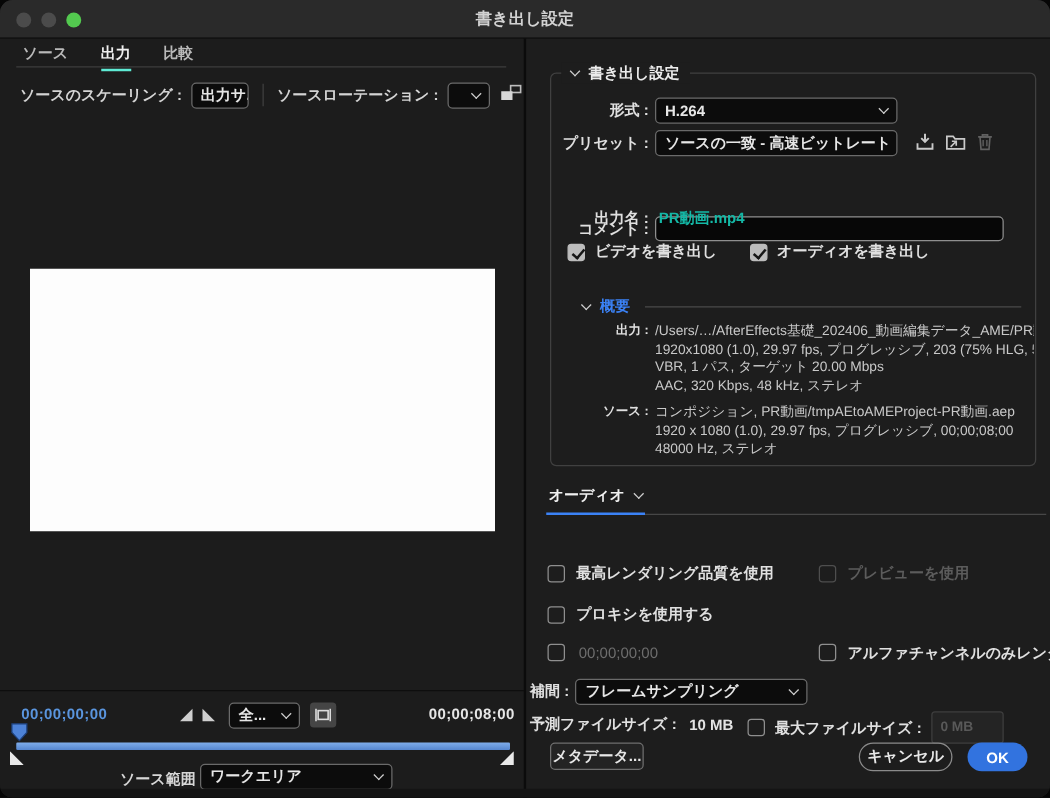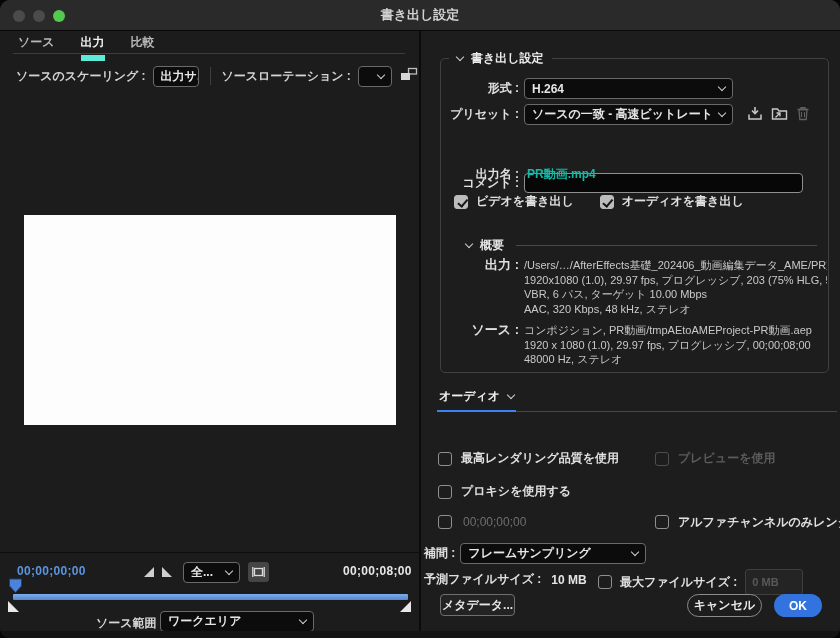--- a/index.html
+++ b/index.html
@@ -22,21 +22,21 @@
 
   
   .left  { position: absolute; top: 31px; left: 0; width: 419px; height: 607px; background: #1c1c1c; }
   .vdivider { position: absolute; top: 31px; left: 419px; width: 2px; height: 607px; background: #0b0b0b; }
   .right { position: absolute; top: 31px; left: 421px; width: 419px; height: 607px; background: #1d1d1d; overflow: hidden; }
   .bottom-strip { position: absolute; left: 0; bottom: 0; width: 100%; height: 7px; background: #141414; }
 
   
   .tabs { position: absolute; top: 3px; left: 18px; display: flex; gap: 26px; font-weight: 700; }
   .tab { color: #b9b9b9; padding-bottom: 4px; }
-  .tab.active { color: #f0f0f0; border-bottom: 6px solid #5eead4; }
+  .tab.active { color: #f0f0f0; border-bottom: 2px solid #5eead4; }
   .tabs-line { position: absolute; top: 22px; left: 13px; width: 392px; height: 1px; background: #3d3d3d; }
 
   
   .ctrl-row { position: absolute; top: 33px; left: 16px; width: 402px; height: 24px;
     display: flex; align-items: center; gap: 7px; font-weight: 700; color: #d4d4d4; white-space: nowrap; }
   .vsep { width: 1px; height: 18px; background: #3f3f3f; margin: 0 4px; }
 
   
   .dd { display: inline-flex; align-items: center; justify-content: space-between;
     background: #0c0c0c; border: 1px solid #6a6a6a; border-radius: 4px;
@@ -80,33 +80,33 @@
   .dd-range { position: absolute; left: 160px; top: 580px; width: 154px; }
 
   
   .fieldset { position: absolute; left: 19px; top: 27px; width: 389px; height: 315px;
     border: 1px solid #404040; border-radius: 5px; }
   .legend { position: absolute; left: 8px; top: -9px; background: #1d1d1d; padding: 0 8px;
     display: flex; align-items: center; gap: 8px; font-weight: 700; color: #ececec; }
   .f-row { position: absolute; left: 0; display: flex; align-items: center; gap: 5px; }
   .f-label { width: 78px; text-align: right; font-weight: 700; color: #e0e0e0; flex: none; white-space: nowrap; }
   .f-format { top: 19px; } .f-preset { top: 45px; } .f-comment { top: 76px; margin-top: 38px; } .f-outname { top: 107px; }
-  .dd-wide { width: 209px; }
+  .dd-wide { width: 194px; }
   .preset-icons { display: flex; gap: 8px; margin-left: 9px; align-items: center; }
   .comment-input { width: 279px; height: 20px; background: #070707; border: 1px solid #8f8f8f;
     border-radius: 4px; color: #eee; padding: 0 6px; font-size: 12px; }
   .link { color: #14b8a6; font-weight: 700; margin-left: 3px; }
   .f-cbs { top: 134px; left: 13px; gap: 8px; }
   .gap2 { margin-left: 18px; }
 
   .sum-head { position: absolute; top: 178px; left: 25px; right: 11px;
-    display: flex; align-items: center; gap: 8px; font-weight: 700; color: #e5e5e5; }
+    display: flex; align-items: center; gap: 8px; font-weight: 700; color: #3b82f6; }
   .sum-head .hline { flex: 1; height: 1px; background: #4a4a4a; margin-left: 4px; }
   .sum { position: absolute; display: flex; font-size: 11px; line-height: 14.5px; }
-  .sum .f-label { font-size: 13px; }
+  .sum .f-label { font-size: 10px; }
   .sum-out { top: 199px; } .sum-src { top: 264px; }
   .sum-lines { width: 303px; color: #c9c9c9; margin-left: 5px; }
   .sum-lines div { white-space: nowrap; overflow: hidden; }
 
   
   .audio-tab { position: absolute; top: 357px; left: 16px; width: 400px; display: flex; align-items: flex-end; }
   .audio-inner { display: flex; align-items: center; gap: 8px; font-weight: 700; color: #f0f0f0;
     border-bottom: 2px solid #3b82f6; padding: 0 2px 5px 2px; }
   .audio-line { flex: 1; height: 1px; background: #474747; }
 
@@ -297,21 +297,21 @@
         <span class="chev"></span>
         <span>概要</span>
         <span class="hline"></span>
       </div>
 
       <div class="sum sum-out">
         <span class="f-label">出力 :</span>
         <div class="sum-lines">
           <div>/Users/…/AfterEffects基礎_202406_動画編集データ_AME/PR動画.mp4</div>
           <div>1920x1080 (1.0), 29.97 fps, プログレッシブ, 203 (75% HLG, 58% PQ),…</div>
-          <div>VBR, 6 パス, ターゲット 10.00 Mbps</div>
+          <div>VBR, 1 パス, ターゲット 20.00 Mbps</div>
           <div>AAC, 320 Kbps, 48 kHz, ステレオ</div>
         </div>
       </div>
 
       <div class="sum sum-src">
         <span class="f-label">ソース :</span>
         <div class="sum-lines">
           <div>コンポジション, PR動画/tmpAEtoAMEProject-PR動画.aep</div>
           <div>1920 x 1080 (1.0), 29.97 fps, プログレッシブ, 00;00;08;00</div>
           <div>48000 Hz, ステレオ</div>

